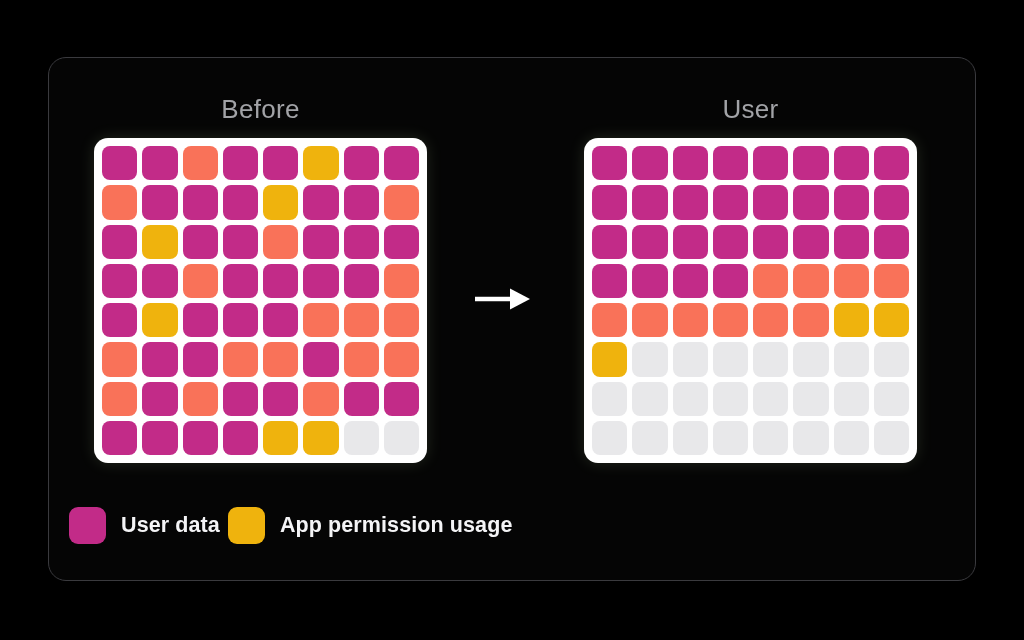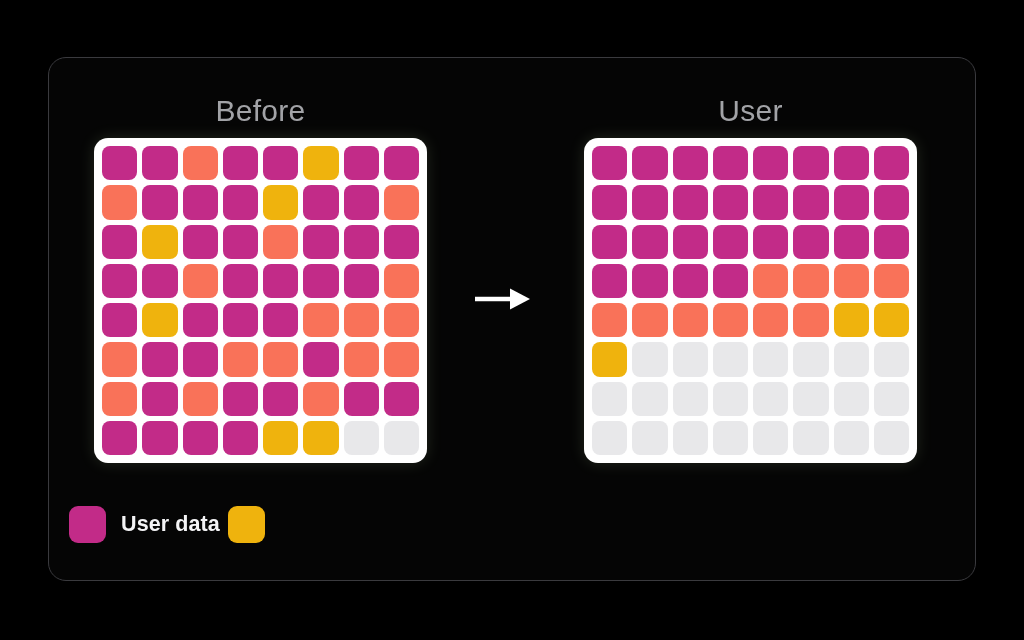--- a/index.html
+++ b/index.html
@@ -26,21 +26,21 @@
     background: #050505;
     border: 1px solid #3a3a3e;
     border-radius: 18px;
     box-sizing: border-box;
   }
   .col-title {
     position: absolute;
     top: 36px;
     width: 333px;
     text-align: center;
-    font-size: 30px;
+    font-size: 26px;
     font-weight: 500;
     letter-spacing: 0.3px;
     color: #a2a3a7;
     user-select: none;
   }
   .title-before { left: 45px; }
   .title-after  { left: 535px; }
   .grid-box {
     position: absolute;
     top: 80px;
@@ -65,21 +65,21 @@
     position: absolute;
     left: 423px;
     top: 227px;
   }
   .legend {
     position: absolute;
     left: 20px;
     top: 448px;
     height: 38px;
     display: flex;
-    align-items: flex-start;
+    align-items: center;
     gap: 8px;
     white-space: nowrap;
   }
   .legend-item {
     display: flex;
     align-items: center;
     gap: 15px;
   }
   .swatch {
     width: 37px;
@@ -246,17 +246,18 @@
         <div class="cell" style="background: rgb(232, 232, 234);"></div>
       </div>
 
     <div class="legend">
         <div class="legend-item">
           <span class="swatch" style="background: rgb(194, 43, 136);"></span>
           <span class="legend-label">User data</span>
         </div>
         <div class="legend-item">
           <span class="swatch" style="background: rgb(239, 179, 13);"></span>
+          <span class="legend-label">App permission usage</span>
         </div>
       </div>
 
   </div>
 </div>
 
 </body></html>

